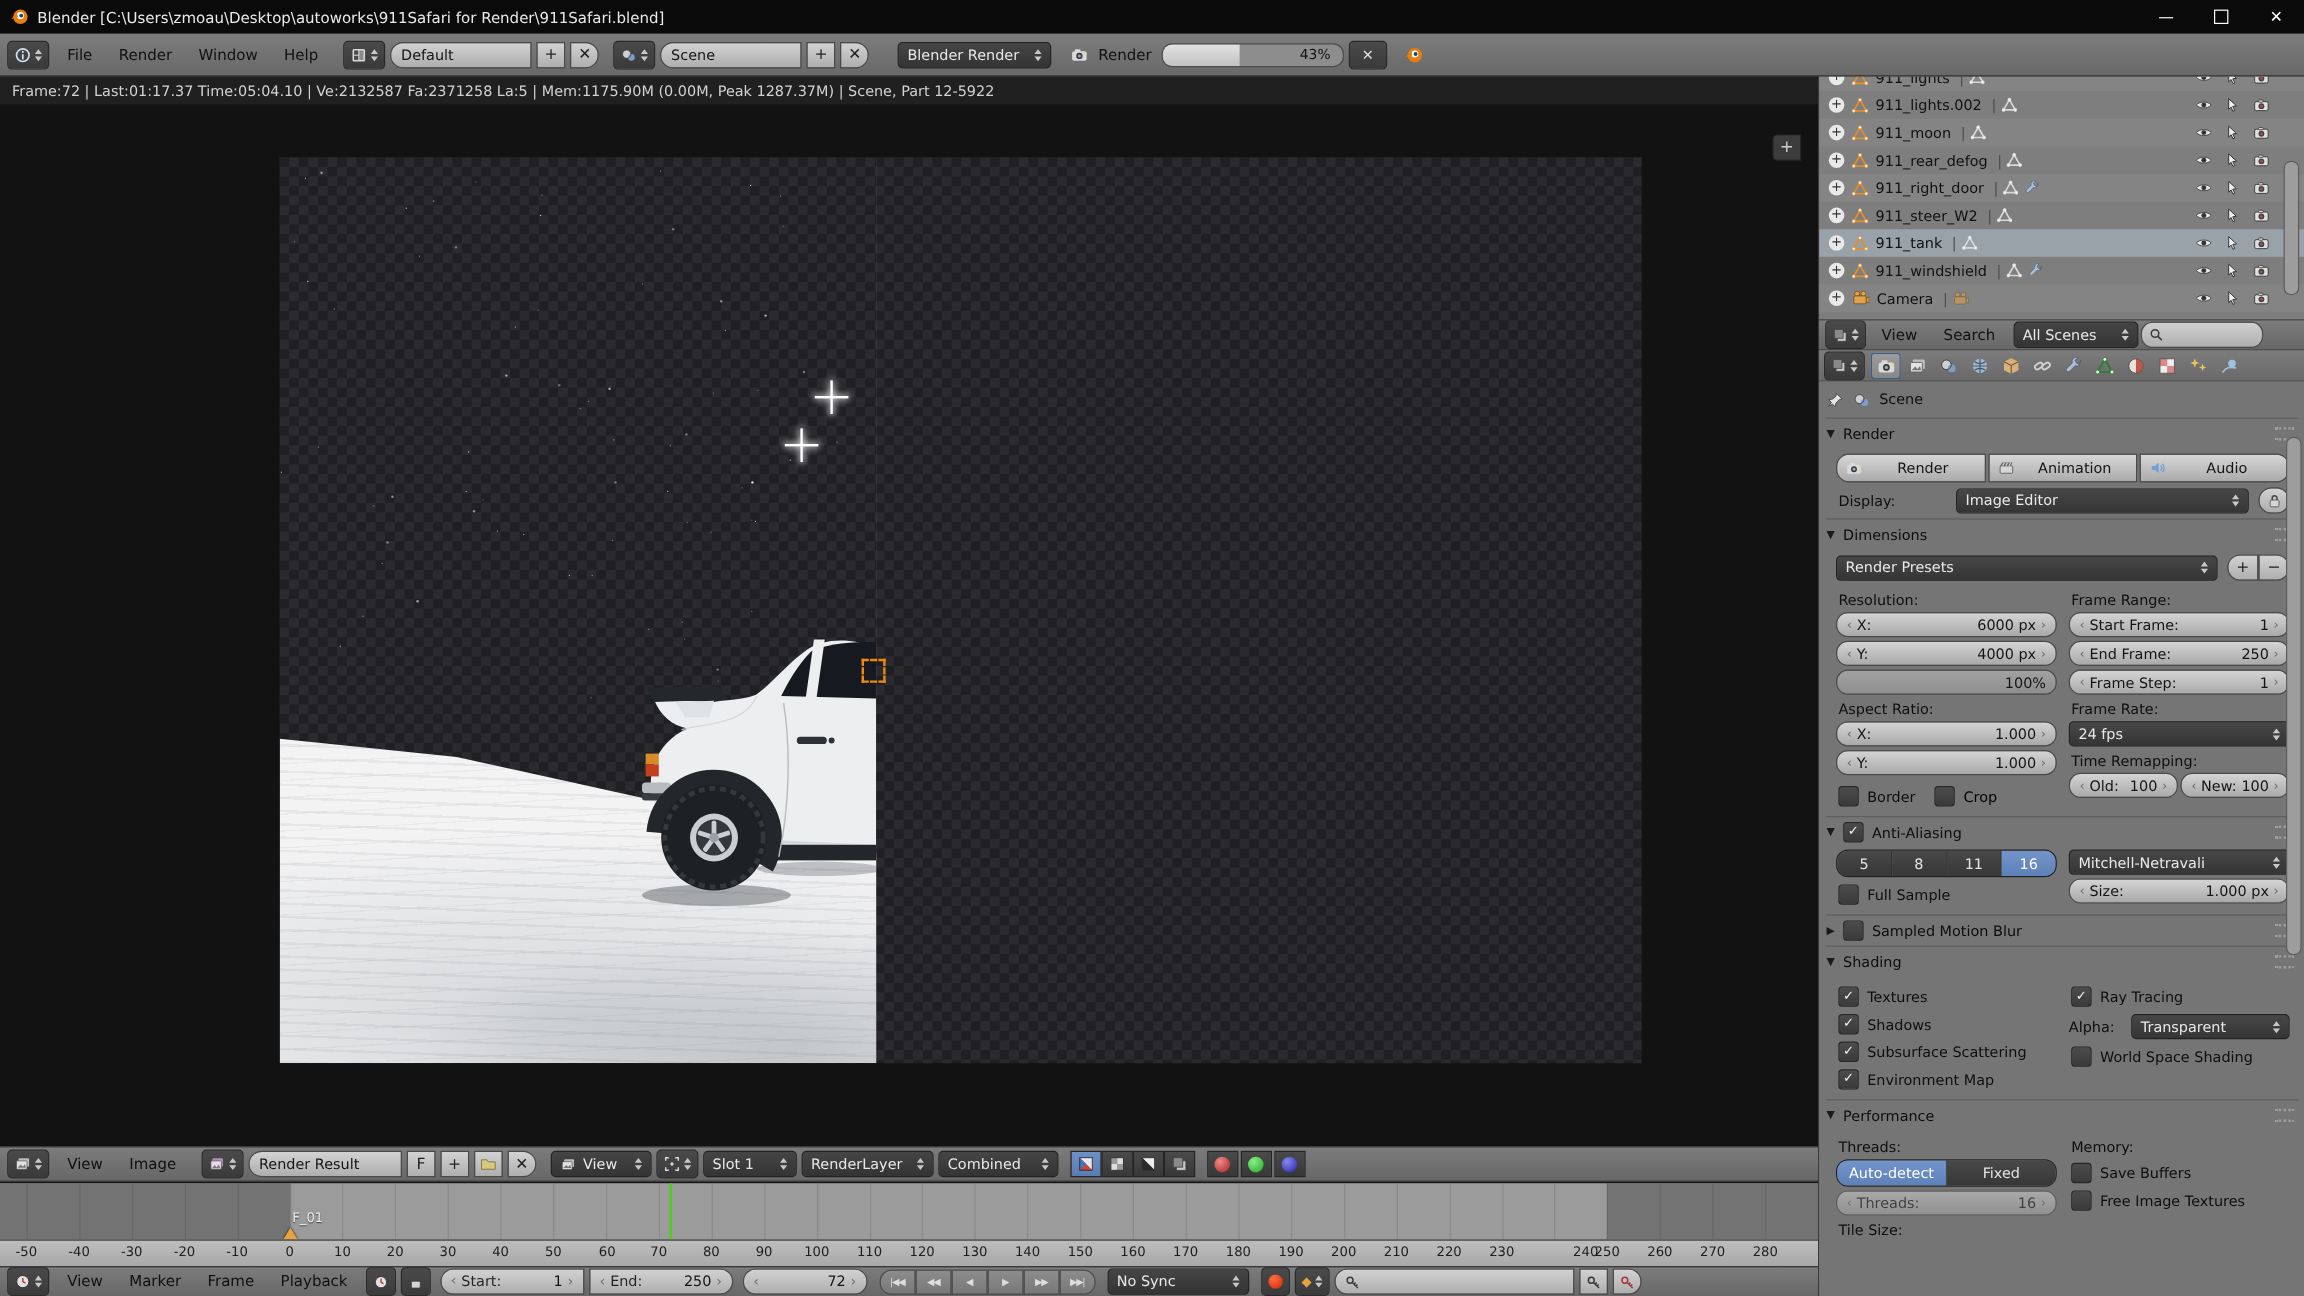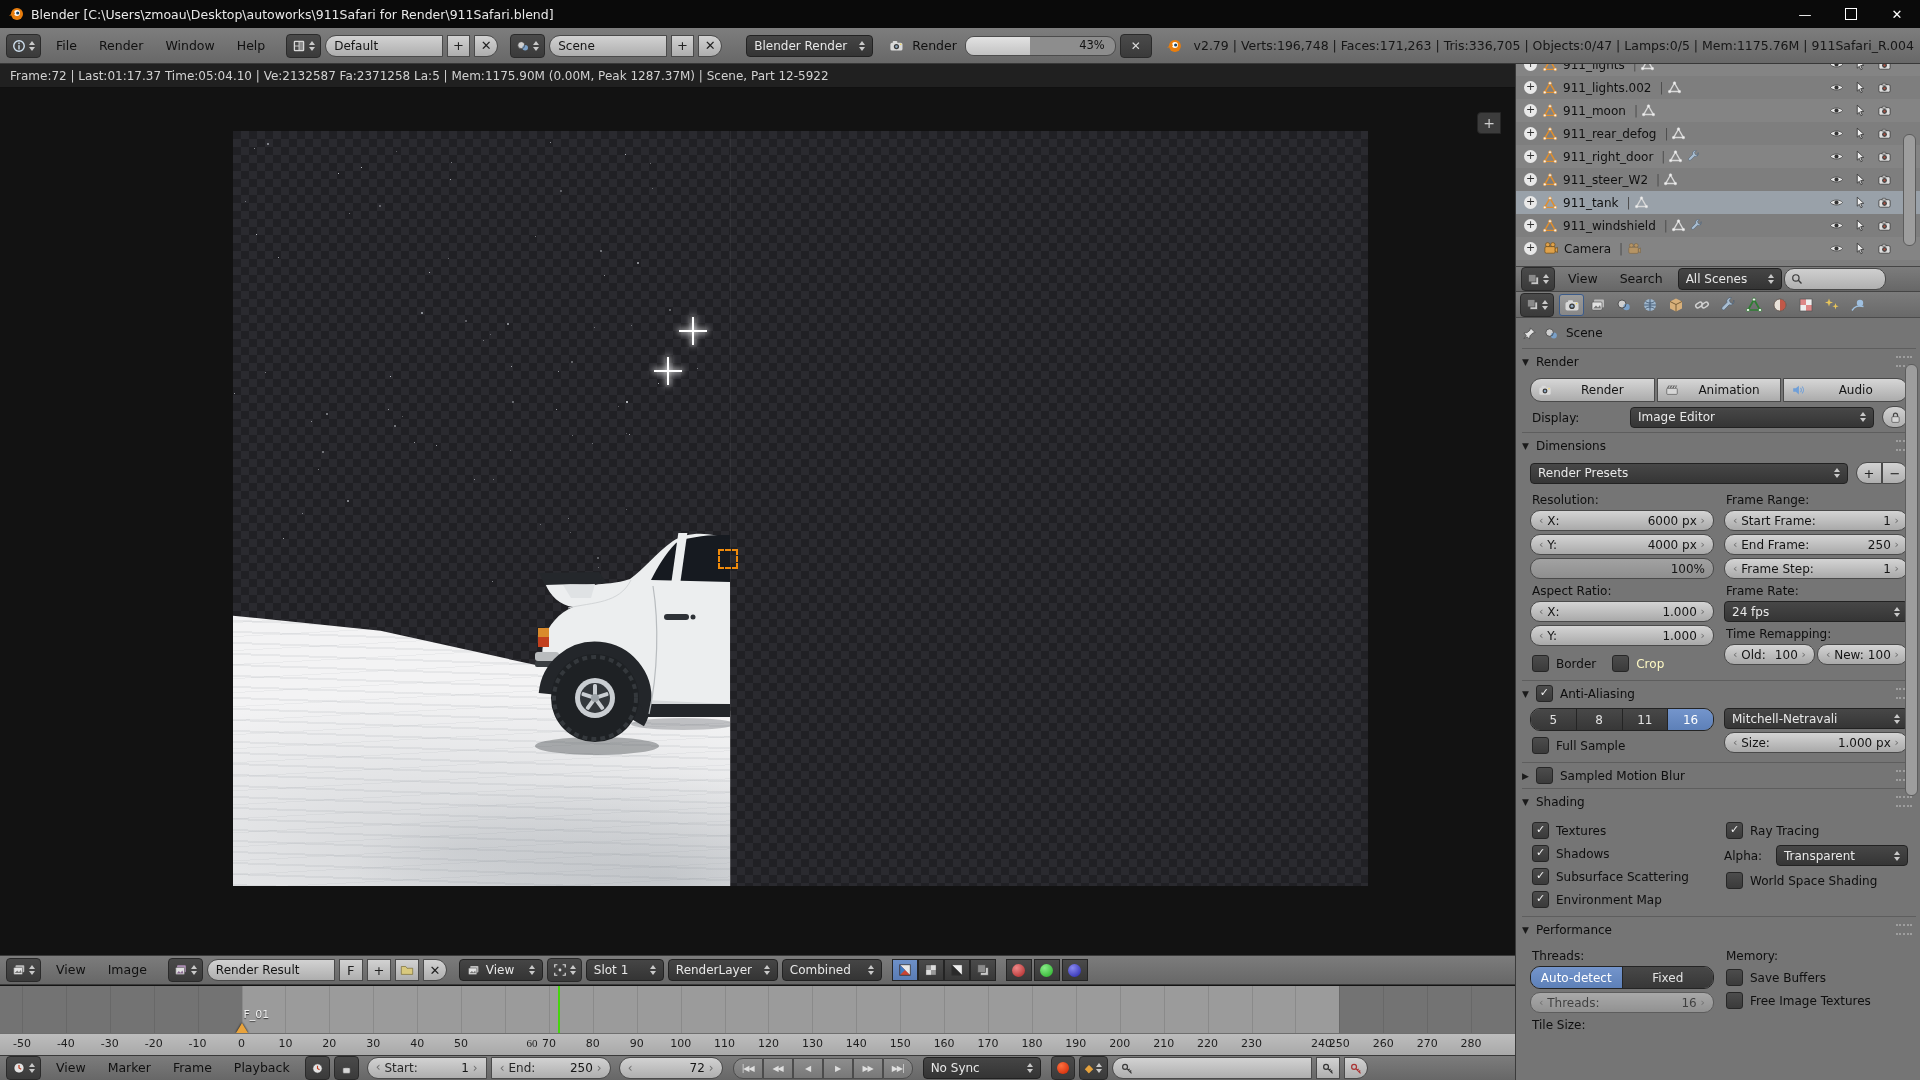--- a/index.html
+++ b/index.html
@@ -138,21 +138,21 @@
     border:1px solid #4a4a4a;border-radius:10px;padding:0 8px;margin-bottom:3px;color:#141414;box-sizing:border-box;}
   .f .v{margin-left:auto;}
   .f .sarr{color:rgba(40,40,40,.55);font-size:11px;}
   .f.dis{opacity:.55}
   .f.slider{background:linear-gradient(#a2a2a2,#8e8e8e);justify-content:flex-end;text-align:center;}
   .dd{display:flex;align-items:center;height:21px;background:linear-gradient(#474747,#353535);
     border:1px solid #222;border-radius:4px;color:#e9e9e9;padding:0 7px;margin-bottom:3px;box-sizing:border-box;}
   .chk{display:flex;align-items:center;gap:7px;margin:6px 2px;color:#0e0e0e;}
   .chk .box{width:15px;height:15px;border-radius:3px;background:linear-gradient(#4c4c4c,#3a3a3a);
     border:1px solid #262626;color:#f2f2f2;font-size:11px;line-height:14px;text-align:center;flex:0 0 auto;}
-  .chk.dis{color:#fef9c3;}
+  .chk.dis{color:#000000;}
   .seg{display:flex;height:21px;border:1px solid #242424;border-radius:10px;overflow:hidden;margin-bottom:3px;}
   .seg .s{flex:1;display:flex;align-items:center;justify-content:center;background:linear-gradient(#484848,#373737);
     color:#e3e3e3;border-right:1px solid #242424;}
   .seg .s:last-child{border-right:none;}
   .seg .s.on{background:linear-gradient(#7495cc,#5d80b8);color:#fff;}
   .bigbtns{display:flex;gap:2px;margin:4px 8px;}
   .bb{flex:1;display:flex;align-items:center;gap:6px;height:24px;background:linear-gradient(#d6d6d6,#ababab);
     border:1px solid #4a4a4a;padding:0 7px;color:#141414;box-sizing:border-box;}
   .bb.first{border-radius:11px 0 0 11px}.bb.last{border-radius:0 11px 11px 0}
   .pscroll{position:absolute;right:2px;top:300px;width:11px;height:430px;background:#9d9d9d;
@@ -395,21 +395,20 @@
       </svg>
     <span class="menu" style="padding:0 4px">Render</span>
     <div class="progress">
       <div class="fill" id="progFill" style="width: 43%;"></div>
       <span class="pct">43%</span>
     </div>
     <div class="ebtn" style="width:20px;justify-content:center;color:#ddd">✕</div>
     <svg class="ic" width="16" height="16" style="margin-left:10px">
         <use href="#i-blender"></use>
       </svg>
-    <span class="stats">v2.79 | Verts:196,748 | Faces:171,263 | Tris:336,705 | Objects:0/47 | Lamps:0/5 | Mem:1175.76M | 911Safari_R.004</span>
   </div>
 
   <div class="leftcol">
     <div class="statusstrip">Frame:72 | Last:01:17.37 Time:05:04.10 | Ve:2132587 Fa:2371258 La:5 | Mem:1175.90M (0.00M, Peak 1287.37M) | Scene, Part 12-5922</div>
 
     <div class="editor">
       <div class="canvas">
         <div class="stars" id="stars">
             <div class="star" style="left: 277.586px; top: 235.478px; width: 1px; height: 1px; opacity: 0.82;"></div>
             <div class="star" style="left: 358.994px; top: 312.313px; width: 1px; height: 1px; opacity: 0.49;"></div>
@@ -699,21 +698,21 @@
           <span class="tick" style="left: 65.8696px;">-40</span>
           <span class="tick" style="left: 109.783px;">-30</span>
           <span class="tick" style="left: 153.696px;">-20</span>
           <span class="tick" style="left: 197.609px;">-10</span>
           <span class="tick" style="left: 241.522px;">0</span>
           <span class="tick" style="left: 285.435px;">10</span>
           <span class="tick" style="left: 329.348px;">20</span>
           <span class="tick" style="left: 373.261px;">30</span>
           <span class="tick" style="left: 417.174px;">40</span>
           <span class="tick" style="left: 461.087px;">50</span>
-          <span class="tick" style="left: 532px; font-family: Liberation Serif, serif;">60</span>
+          <span class="tick" style="left: 506px;">60</span>
           <span class="tick" style="left: 548.913px;">70</span>
           <span class="tick" style="left: 592.826px;">80</span>
           <span class="tick" style="left: 636.739px;">90</span>
           <span class="tick" style="left: 680.652px;">100</span>
           <span class="tick" style="left: 724.565px;">110</span>
           <span class="tick" style="left: 768.478px;">120</span>
           <span class="tick" style="left: 812.391px;">130</span>
           <span class="tick" style="left: 856.304px;">140</span>
           <span class="tick" style="left: 900.217px;">150</span>
           <span class="tick" style="left: 944.13px;">160</span>

